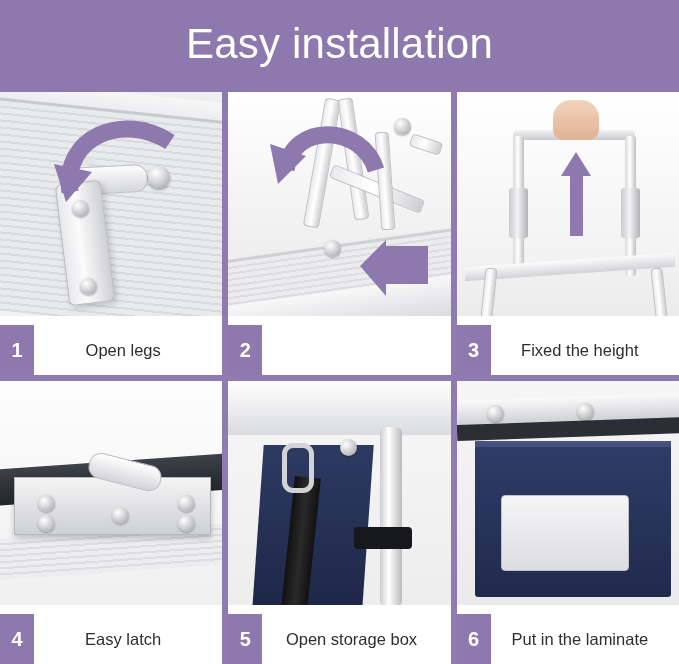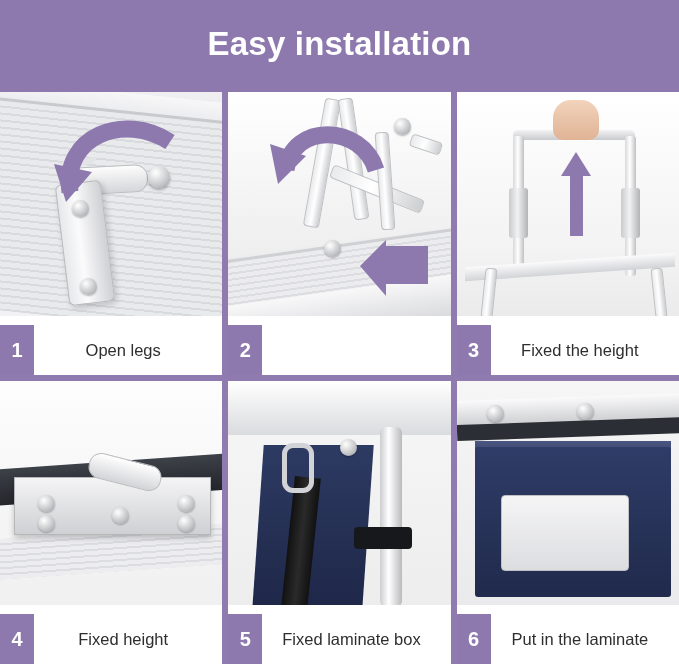--- a/index.html
+++ b/index.html
@@ -27,22 +27,22 @@
     left: 0; top: 0;
     width: 679px;
     height: 92px;
     background: #8d79ae;
     display: flex;
     align-items: center;
     justify-content: center;
   }
   .header-title {
     color: #ffffff;
-    font-size: 33px;
-    font-weight: bold;
+    font-size: 42px;
+    font-weight: normal;
     letter-spacing: 0.2px;
     text-align: left;
     margin-top: -4px;
   }
   
   .grid {
     position: absolute;
     left: 0;
     top: 92px;
     width: 679px;
@@ -403,38 +403,38 @@
         <div class="p4-plate"></div>
         <div class="p4-arm"></div>
         <div class="p1-rivet" style="left:38px;top:114px;"></div>
         <div class="p1-rivet" style="left:38px;top:134px;"></div>
         <div class="p1-rivet" style="left:178px;top:114px;"></div>
         <div class="p1-rivet" style="left:178px;top:134px;"></div>
         <div class="p1-rivet" style="left:112px;top:126px;"></div>
       </div>
       <div class="caption">
         <div class="step-num">4</div>
-        <div class="caption-text">Fixed height</div>
+        <div class="caption-text">Easy latch</div>
       </div>
     </div>
 
     <div class="panel">
       <div class="photo">
         <div class="p5-bg"></div>
         <div class="p5-top"></div>
         <div class="p5-navy"></div>
         <div class="p5-leg"></div>
         <div class="p5-strap"></div>
         <div class="p5-clip"></div>
         <div class="p5-blackbar"></div>
         <div class="p1-rivet" style="left:112px;top:58px;"></div>
       </div>
       <div class="caption">
         <div class="step-num">5</div>
-        <div class="caption-text">Fixed laminate box</div>
+        <div class="caption-text">Open storage box</div>
       </div>
     </div>
 
     <div class="panel">
       <div class="photo">
         <div class="p6-bg"></div>
         <div class="p6-rail"></div>
         <div class="p6-dark"></div>
         <div class="p6-boxtop"></div>
         <div class="p6-box"></div>

